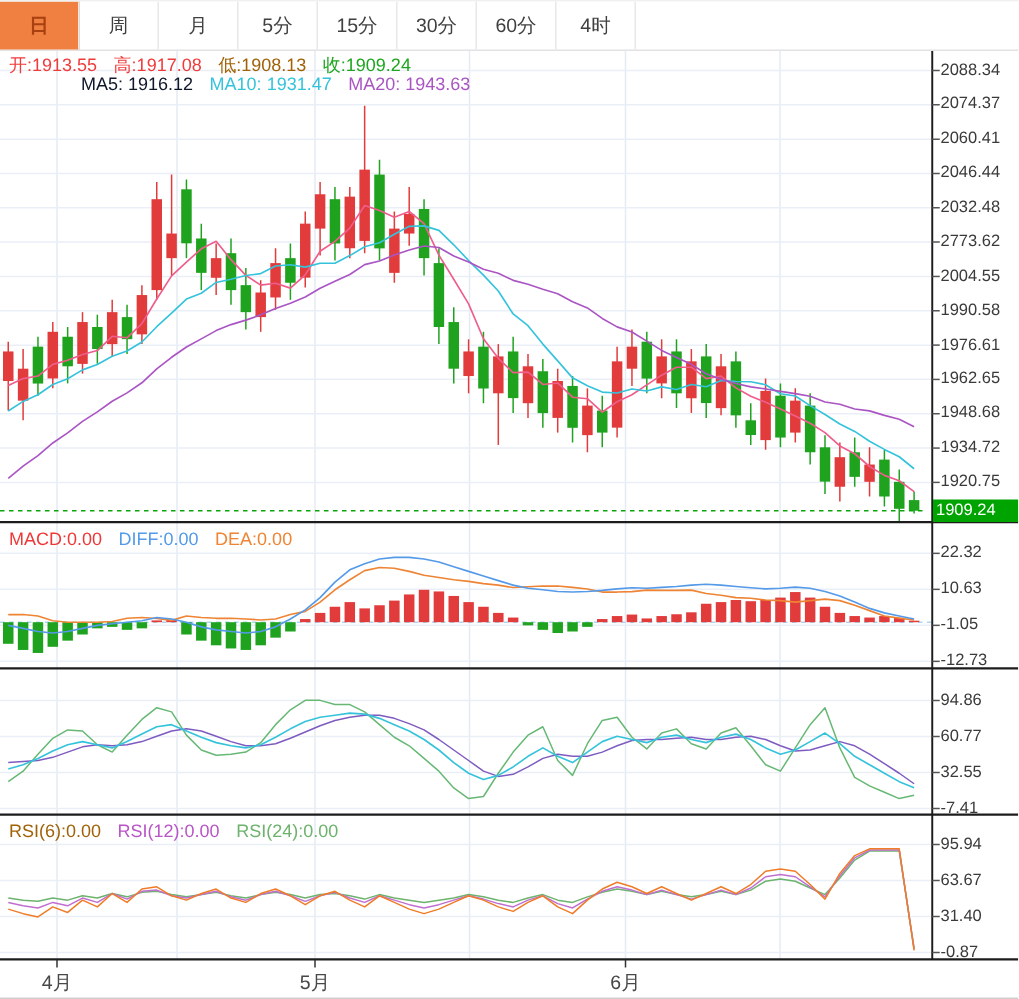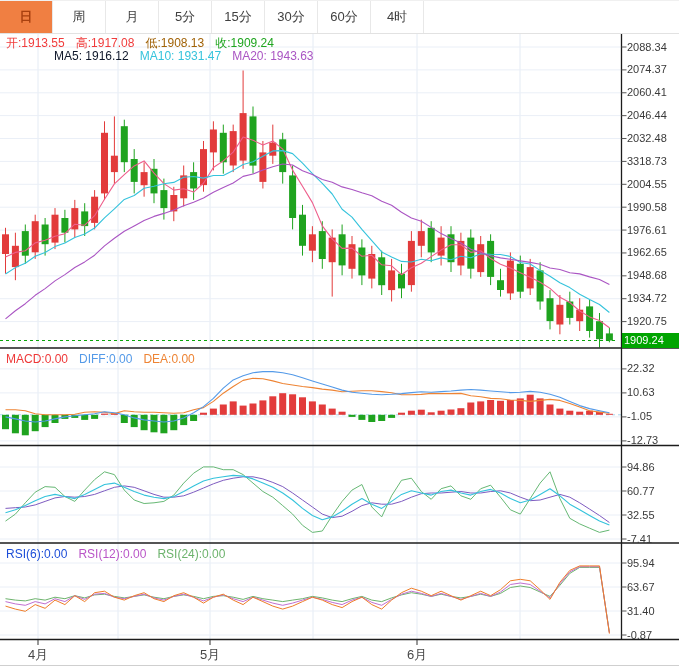--- a/index.html
+++ b/index.html
@@ -352,28 +352,28 @@
         <line x1="621.5" y1="610" x2="626.5" y2="610" stroke="#555" stroke-width="1"></line>
         <line x1="621.5" y1="634" x2="626.5" y2="634" stroke="#555" stroke-width="1"></line>
         <line x1="38" y1="639" x2="38" y2="644" stroke="#333" stroke-width="1"></line>
         <line x1="210" y1="639" x2="210" y2="644" stroke="#333" stroke-width="1"></line>
         <line x1="417" y1="639" x2="417" y2="644" stroke="#333" stroke-width="1"></line>
       </g>
     </svg>
   <div class="row" id="ohlc-row"><span style="color: rgb(240, 59, 59);"><b>开:</b><b>1913.55</b></span><span style="color: rgb(240, 59, 59);"><b>高:</b><b>1917.08</b></span><span style="color: #a16207;"><b>低:</b><b>1908.13</b></span><span style="color: rgb(31, 165, 31);"><b>收:</b><b>1909.24</b></span></div>
   <div class="row" id="ma-row"><span style="color: #0f172a; margin-left: 48px;"><b>MA5: </b><b>1916.12</b></span><span style="color: rgb(53, 195, 220);"><b>MA10: </b><b>1931.47</b></span><span style="color: rgb(170, 85, 195);"><b>MA20: </b><b>1943.63</b></span></div>
   <div class="row" id="macd-row"><span style="color: rgb(238, 56, 56);"><b>MACD:</b><b>0.00</b></span><span style="color: rgb(84, 154, 232);"><b>DIFF:</b><b>0.00</b></span><span style="color: rgb(238, 132, 52);"><b>DEA:</b><b>0.00</b></span></div>
-  <div class="row" id="rsi-row"><span style="color: #1d4ed8;"><b>RSI(6):</b><b>0.00</b></span><span style="color: rgb(186, 85, 200);"><b>RSI(12):</b><b>0.00</b></span><span style="color: rgb(109, 179, 109);"><b>RSI(24):</b><b>0.00</b></span></div>
+  <div class="row" id="rsi-row"><span style="color: #a16207;"><b>RSI(6):</b><b>0.00</b></span><span style="color: rgb(186, 85, 200);"><b>RSI(12):</b><b>0.00</b></span><span style="color: rgb(109, 179, 109);"><b>RSI(24):</b><b>0.00</b></span></div>
   <div id="axis-labels">
       <div class="axlab" style="top: 39.5px;">2088.34</div>
       <div class="axlab" style="top: 62.383px;">2074.37</div>
       <div class="axlab" style="top: 85.266px;">2060.41</div>
       <div class="axlab" style="top: 108.149px;">2046.44</div>
       <div class="axlab" style="top: 131.032px;">2032.48</div>
-      <div class="axlab" style="top: 153.915px;">3318.73</div>
+      <div class="axlab" style="top: 153.915px;">2773.62</div>
       <div class="axlab" style="top: 176.798px;">2004.55</div>
       <div class="axlab" style="top: 199.681px;">1990.58</div>
       <div class="axlab" style="top: 222.564px;">1976.61</div>
       <div class="axlab" style="top: 245.447px;">1962.65</div>
       <div class="axlab" style="top: 268.33px;">1948.68</div>
       <div class="axlab" style="top: 291.213px;">1934.72</div>
       <div class="axlab" style="top: 314.096px;">1920.75</div>
       <div class="axlab" style="top: 361.4px;">22.32</div>
       <div class="axlab" style="top: 385.4px;">10.63</div>
       <div class="axlab" style="top: 409.4px;">-1.05</div>

